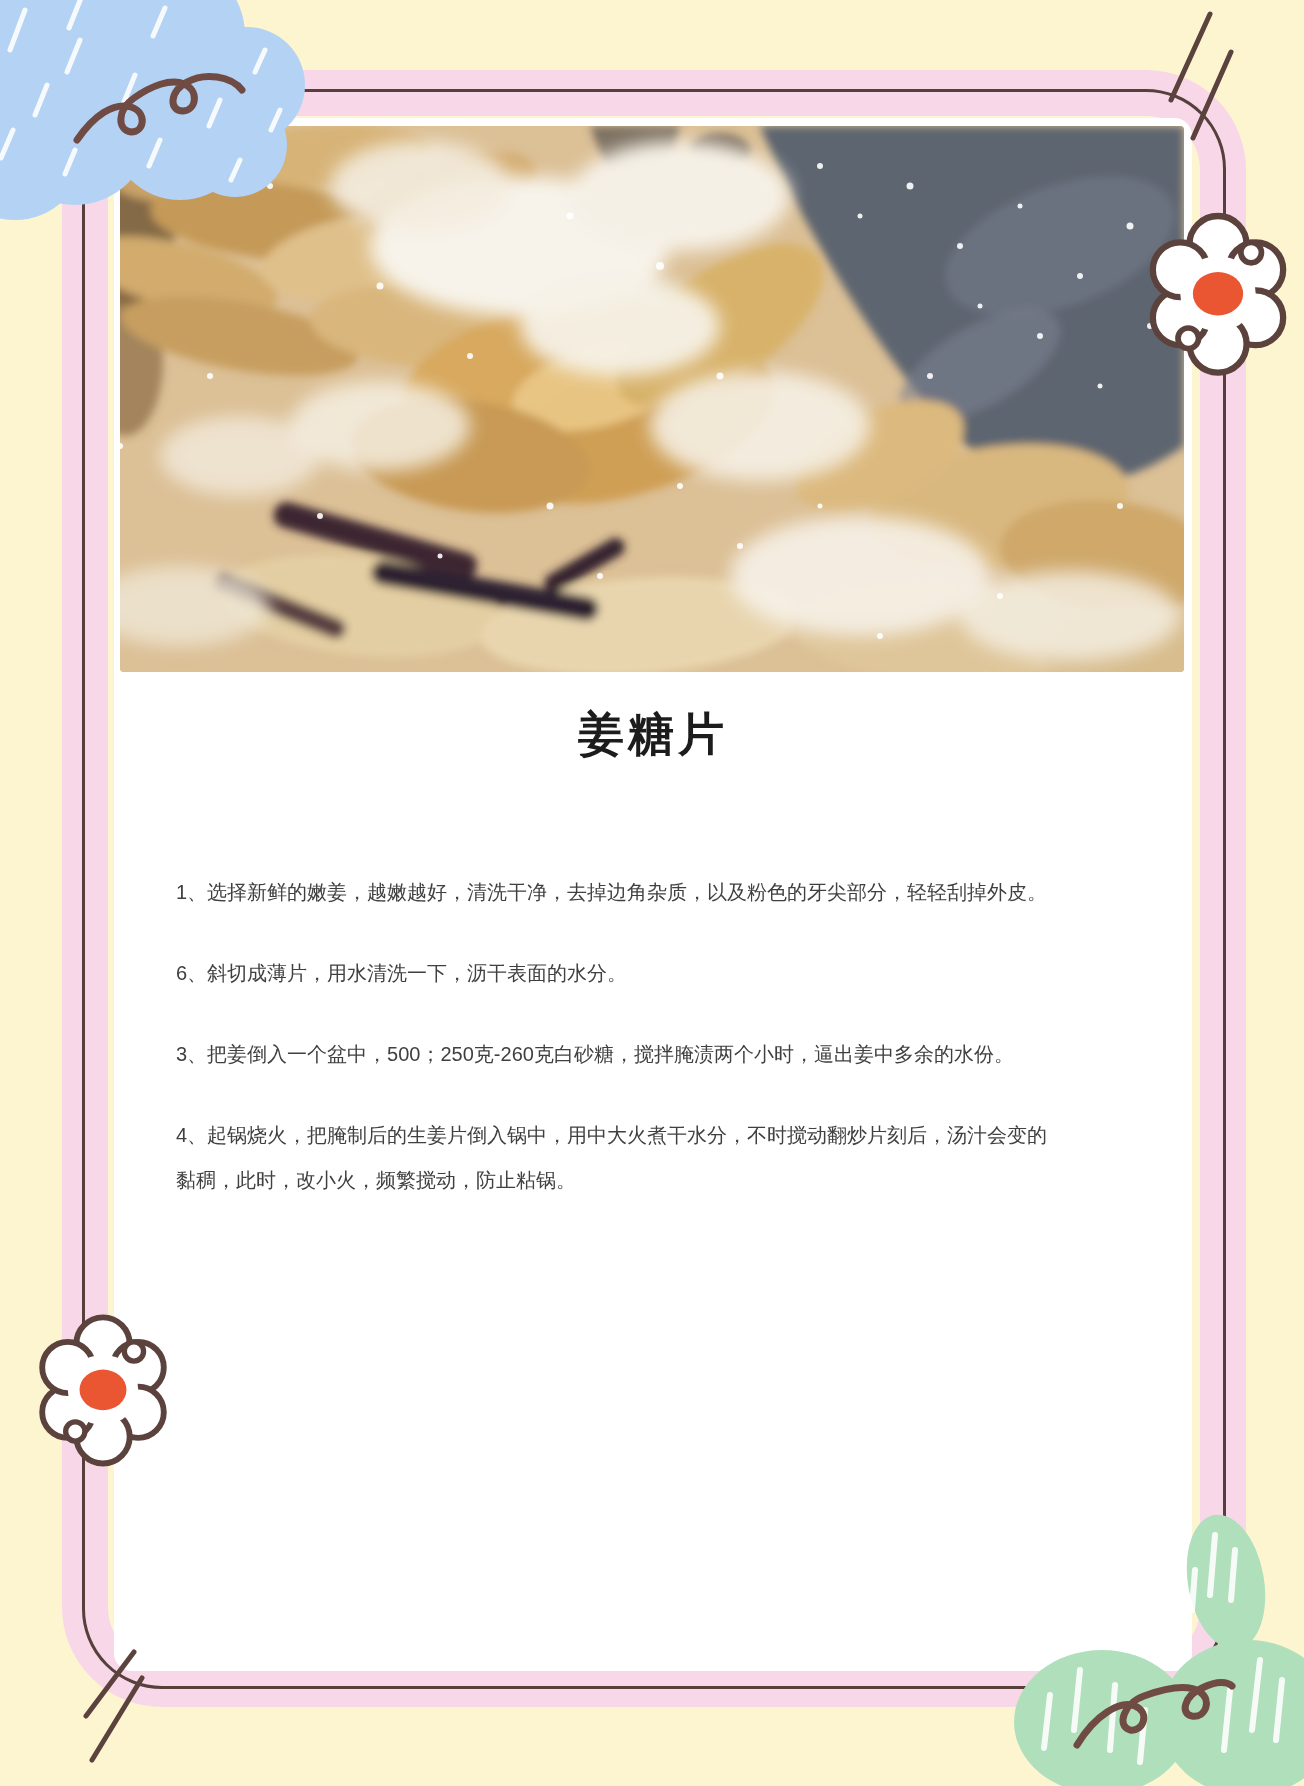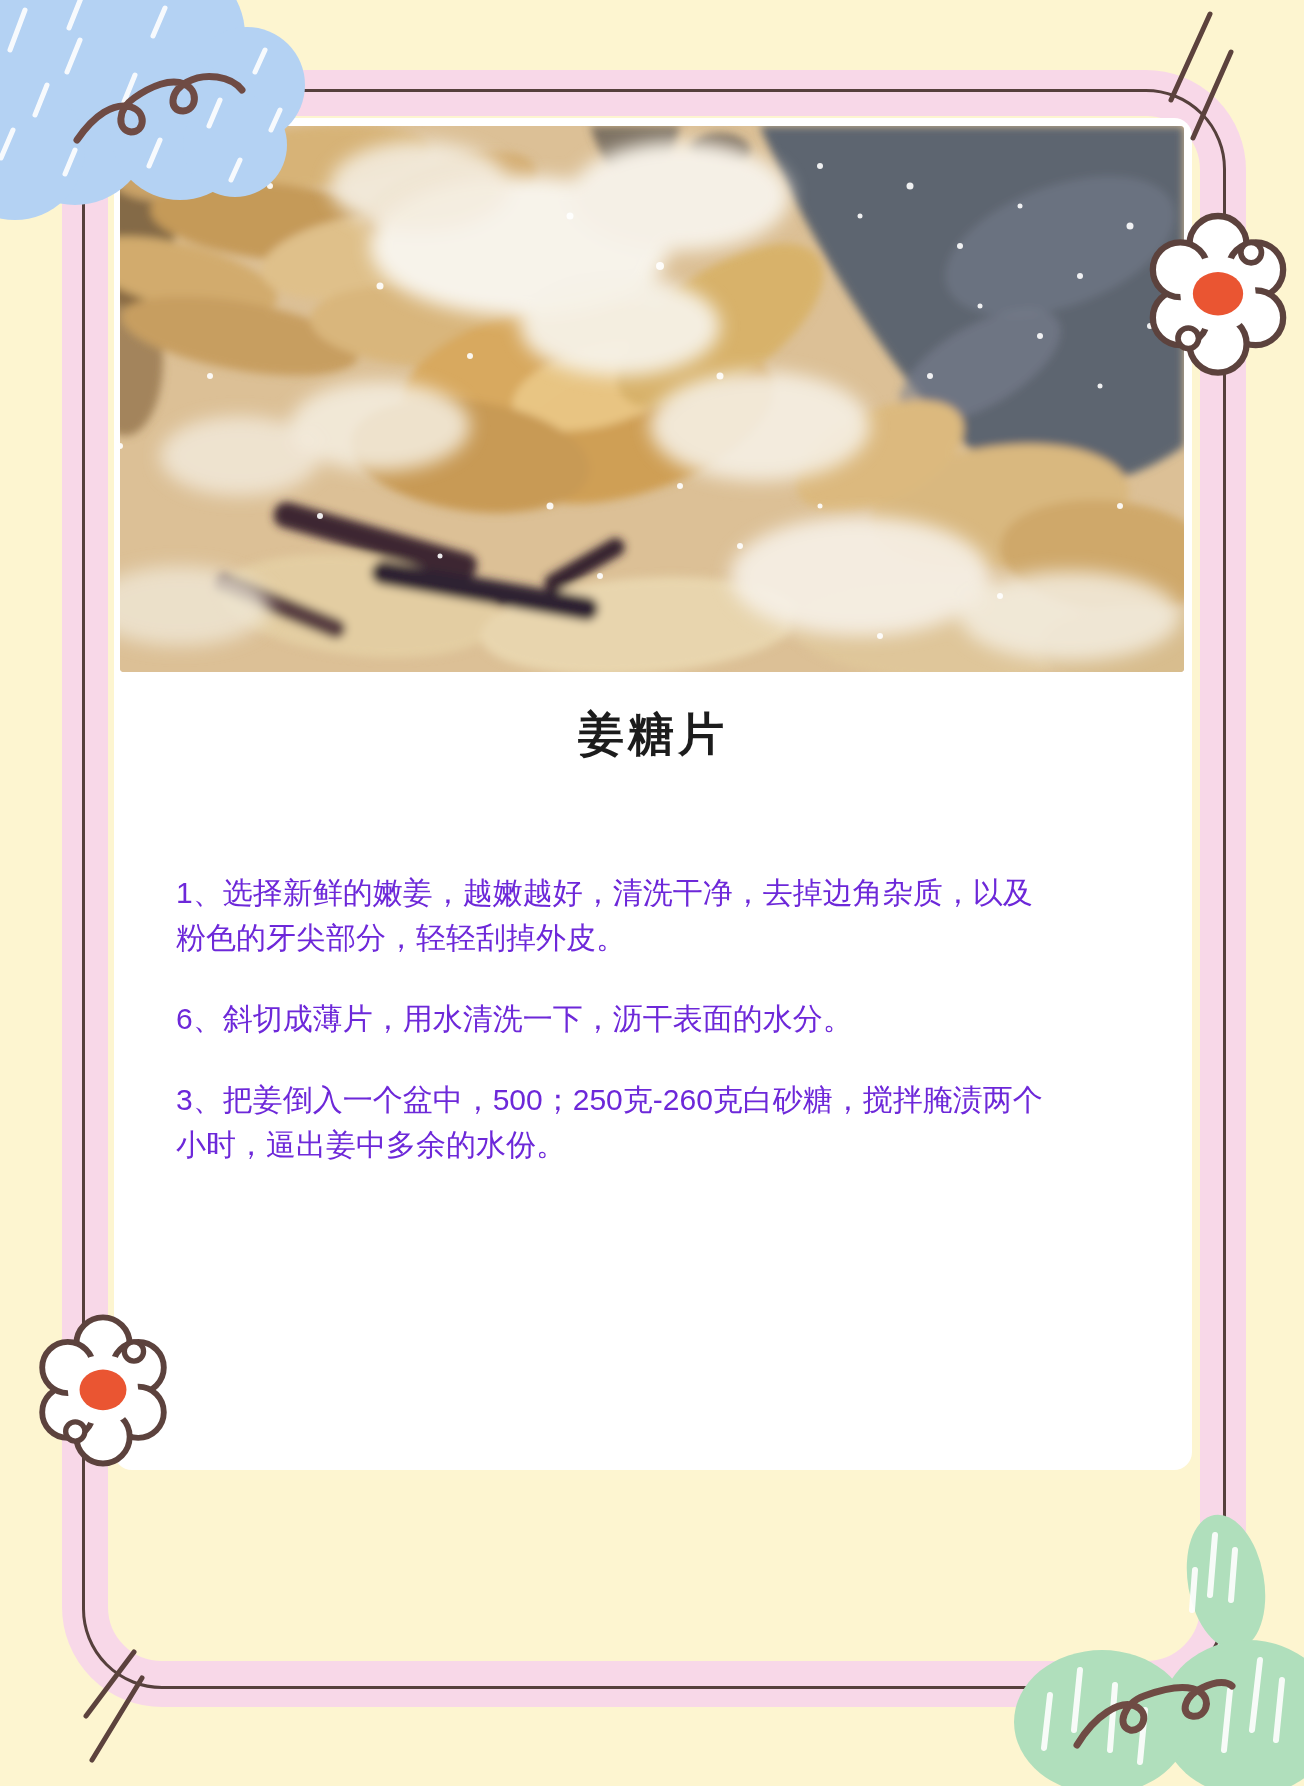--- a/index.html
+++ b/index.html
@@ -17,36 +17,36 @@
     border:46px solid #f8d8e8;border-radius:100px;
     box-sizing:border-box;background:transparent;
   }
   .frame-line{
     left:82px;top:89px;width:1144px;height:1600px;
     border:3px solid #56403c;border-radius:80px;
     box-sizing:border-box;
   }
   
   .card{
-    left:114px;top:118px;width:1078px;height:1352px;
+    left:114px;top:118px;width:1078px;height:1553px;
     background:#ffffff;border-radius:18px;
   }
   .photo{
     left:6px;top:8px;width:1064px;height:546px;
     overflow:hidden;border-radius:4px;background:#dcc096;
   }
   .title{
     left:0;top:586px;width:1078px;
     margin:0;text-align:center;
     font-size:46px;font-weight:700;color:#1c1c1c;
     letter-spacing:4px;
   }
   .steps{
     left:62px;top:752px;width:872px;
-    color:#6d28d9;font-size:30px;line-height:45px;
+    color:#404040;font-size:20px;line-height:45px;
   }
   .steps p{margin:0 0 36px 0;}
   .steps p:last-child{margin-bottom:0;}
   svg{display:block;}
 </style>
 </head>
 <body>
 
 <div class="abs frame-band"></div>
 <div class="abs frame-line"></div>
@@ -144,20 +144,21 @@
       </g>
     </svg>
   </div>
 
   <h1 class="abs title">姜糖片</h1>
 
   <div class="abs steps">
     <p>1、选择新鲜的嫩姜，越嫩越好，清洗干净，去掉边角杂质，以及粉色的牙尖部分，轻轻刮掉外皮。</p>
     <p>6、斜切成薄片，用水清洗一下，沥干表面的水分。</p>
     <p>3、把姜倒入一个盆中，500；250克-260克白砂糖，搅拌腌渍两个小时，逼出姜中多余的水份。</p>
+    <p>4、起锅烧火，把腌制后的生姜片倒入锅中，用中大火煮干水分，不时搅动翻炒片刻后，汤汁会变的黏稠，此时，改小火，频繁搅动，防止粘锅。</p>
   </div>
 </div>
 
 <svg class="abs" style="left:1155px;top:8px;" width="90" height="140" viewBox="0 0 90 140">
   <g stroke="#5c423d" stroke-width="5" stroke-linecap="round">
     <line x1="55" y1="6" x2="16" y2="92"></line>
     <line x1="76" y1="44" x2="38" y2="130"></line>
   </g>
 </svg>
 

